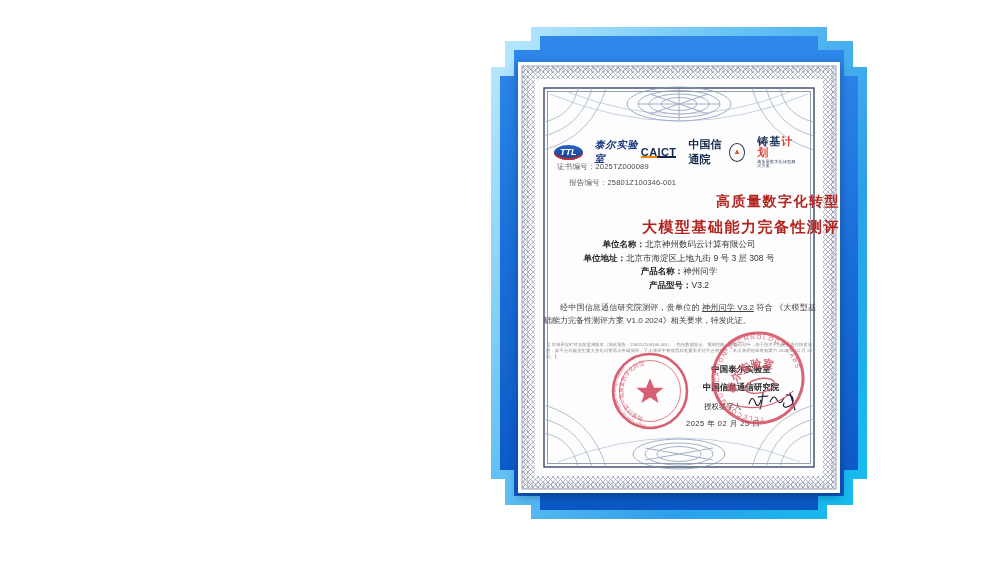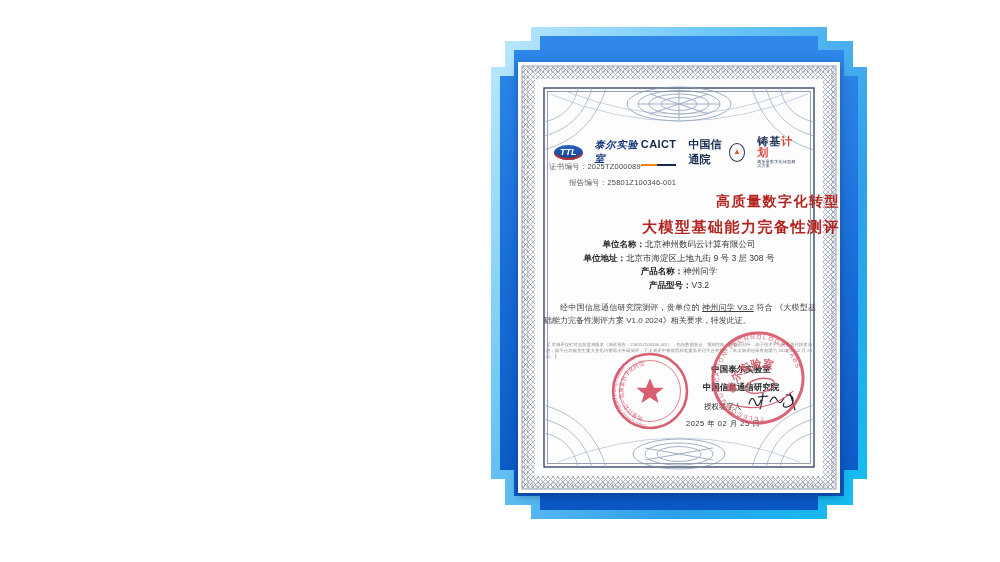--- a/index.html
+++ b/index.html
@@ -35,35 +35,35 @@
     display:flex;align-items:center;justify-content:space-between;}
   .logo{display:flex;align-items:center;gap:12px;}
   .ttl-oval{width:34px;height:15px;border-radius:50%;
     background:linear-gradient(180deg,#2a63c0,#0d3f8e);
     color:#fff;font-style:italic;font-weight:bold;font-size:9px;
     display:flex;align-items:center;justify-content:center;
     box-shadow:inset 0 -2px 0 #c22f2f;}
   .ttl-name{font-family:"Liberation Serif","DejaVu Serif",serif;
     font-weight:bold;font-style:italic;font-size:10px;color:#16357c;letter-spacing:1px;}
   .caict-abbr{font-size:11px;font-weight:800;color:#13294e;letter-spacing:.4px;
-    padding-bottom:16px;
+    padding-bottom:0;
     background:linear-gradient(90deg,#f08300 0 46%,#13294e 46% 100%) bottom/100% 2px no-repeat;}
   .caict-name{font-size:11px;font-weight:800;color:#13294e;}
   .zj-icon{width:17px;height:17px;border:1.8px solid #2a3550;border-radius:50%;
     display:flex;align-items:center;justify-content:center;}
   .zj-icon span{color:#d8552f;font-size:8px;line-height:8px;}
   .zj-text{display:flex;flex-direction:column;line-height:1;}
   .zj-title{font-size:11px;font-weight:800;letter-spacing:1px;}
   .zj-title .dark{color:#1c2f55;}
   .zj-title .red{color:#e0443a;}
   .zj-tagline{font-size:4px;color:#33405e;margin-top:2px;letter-spacing:.3px;}
   
   .numline{position:absolute;left:31px;font-size:7.5px;color:#4a4a4a;letter-spacing:.2px;}
   .numline .lab{color:#6a6a6a;}
-  .num1{top:100px;} .num2{top:116px;padding-left:20px;}
+  .num1{top:100px;padding-left:8px;} .num2{top:116px;padding-left:20px;}
   
   .title{position:absolute;left:0;right:0;text-align:right;
     color:#b3241f;font-weight:800;letter-spacing:1.5px;}
   .title1{top:131px;font-size:14px;}
   .title2{top:156px;font-size:15px;}
   
   .fields{position:absolute;left:0;right:0;top:176px;text-align:center;
     font-size:8.5px;color:#333;line-height:13.5px;}
   .fields b{color:#222;}
   

